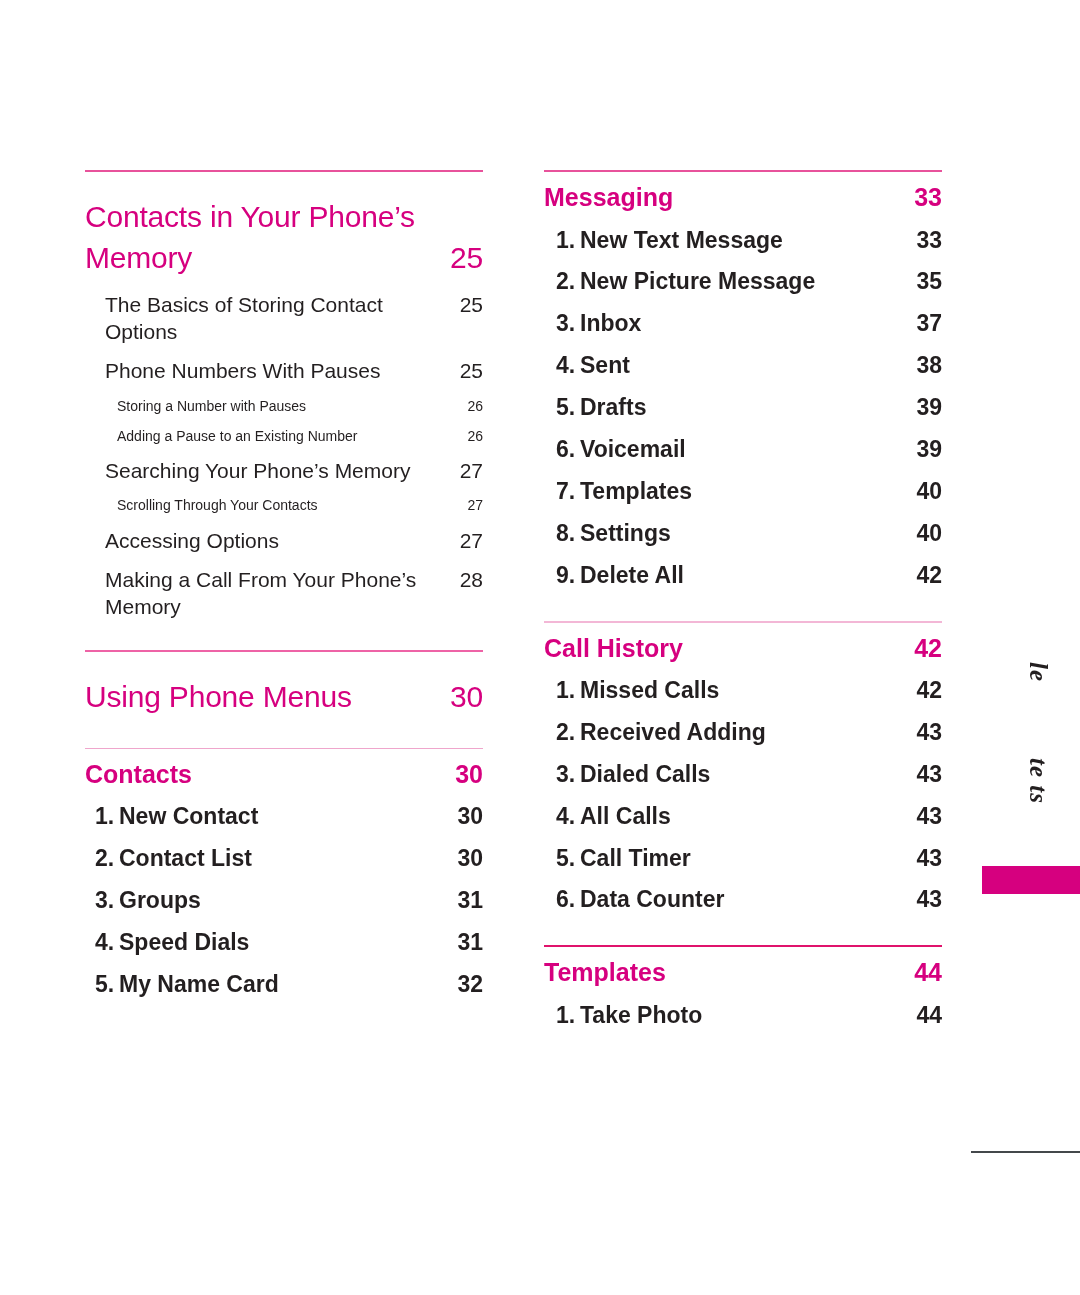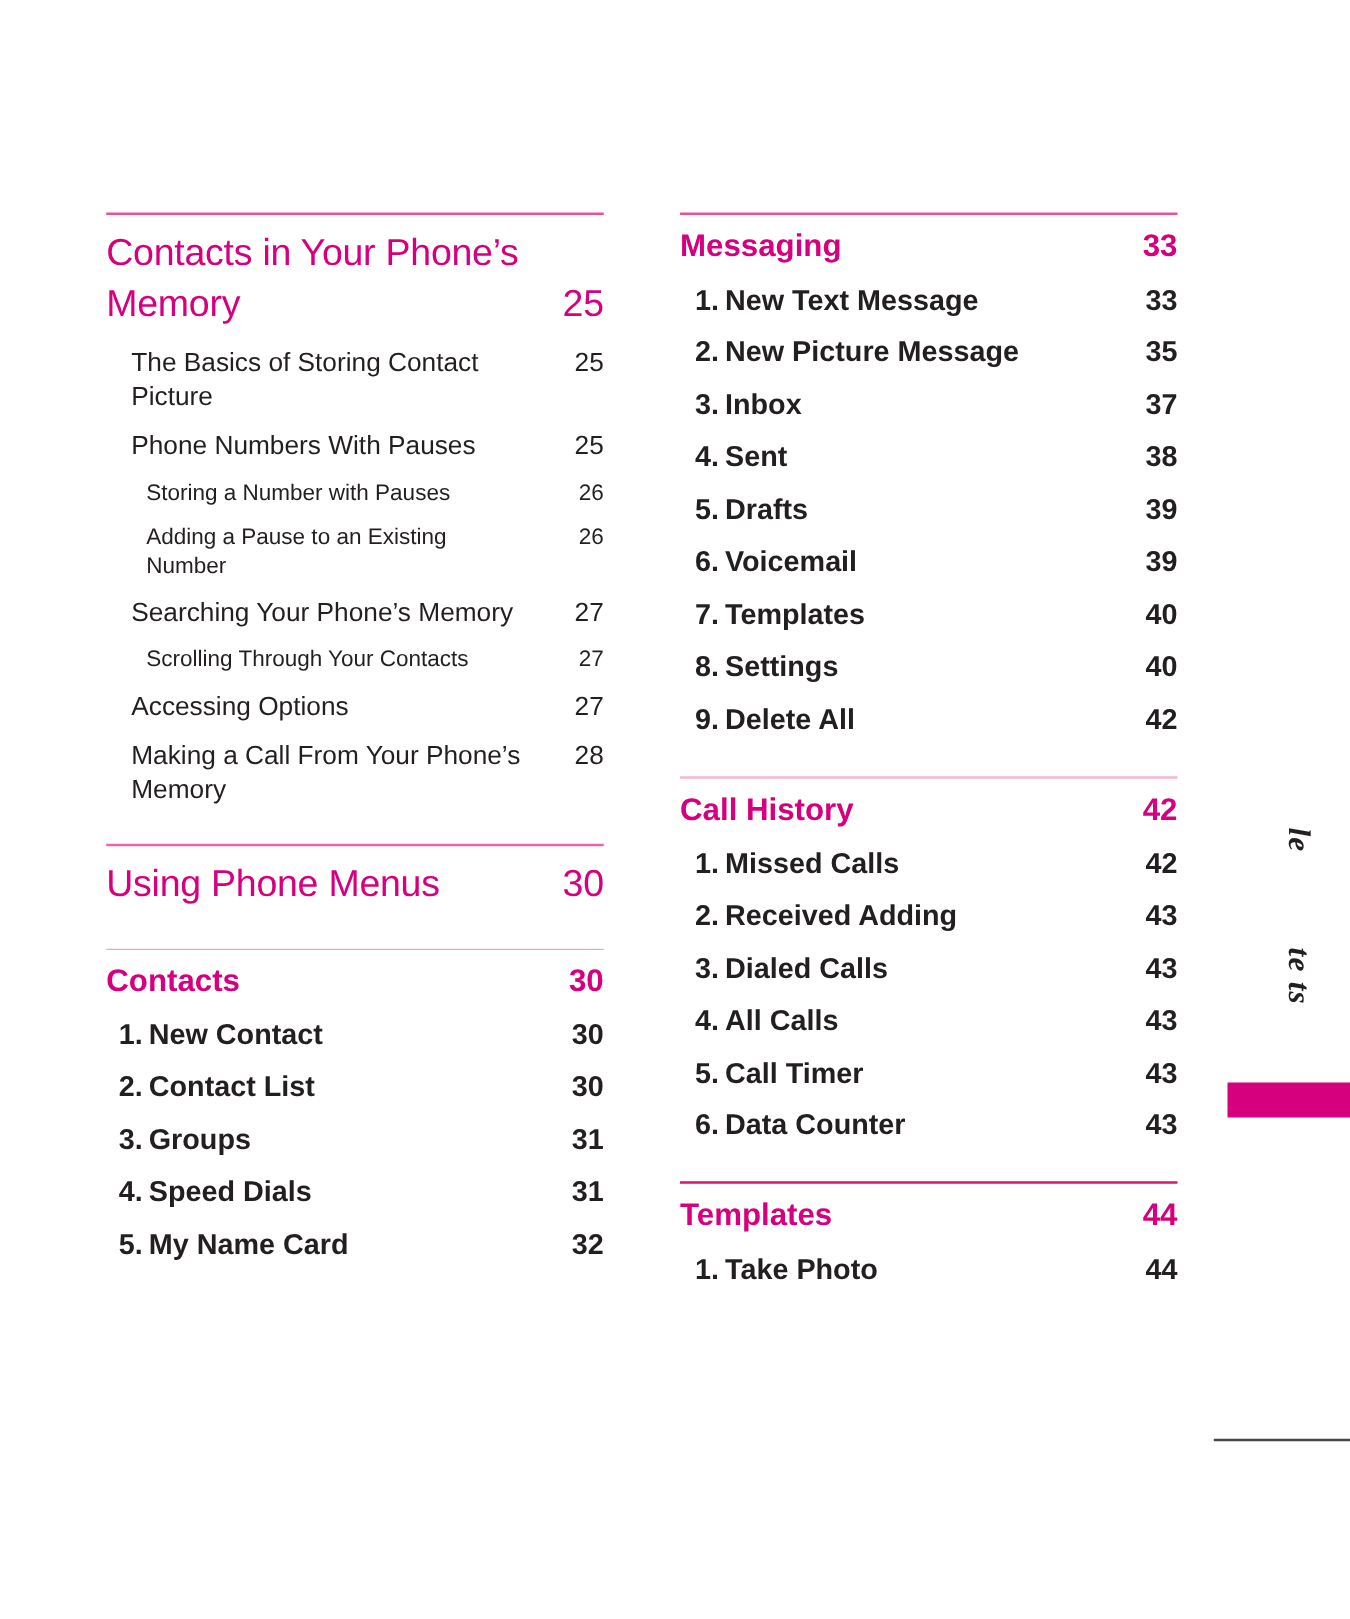--- a/index.html
+++ b/index.html
@@ -46,21 +46,21 @@
   
   .chapter {
     display: flex;
     align-items: flex-start;
     justify-content: space-between;
     color: #D6007F;
     font-size: 30px;
     font-weight: 400;
     line-height: 1.38;
     letter-spacing: -0.2px;
-    padding-top: 10px;
+    padding-top: 24px;
   }
   .chapter .c-title { flex: 1 1 auto; padding-right: 10px; }
   .chapter .c-page  { flex: 0 0 auto; text-align: right; min-width: 46px; }
   
   .chapter.wrap .c-page { align-self: flex-end; }
 
   
   .section {
     display: flex;
     align-items: baseline;
@@ -81,21 +81,21 @@
     justify-content: space-between;
     color: #231f20;
     line-height: 1.30;
   }
   .entry .e-title { flex: 1 1 auto; padding-right: 12px; }
   .entry .e-page  { flex: 0 0 auto; text-align: right; min-width: 44px; }
 
   
   .entry.plain        { font-size: 21px; font-weight: 400; margin-top: 12px; }
   .entry.plain.lvl1   { padding-left: 20px; }
-  .entry.plain.lvl2   { padding-left: 32px; font-size: 18px; gap: 17px; }
+  .entry.plain.lvl2   { padding-left: 32px; font-size: 14px; gap: 17px; }
 
   
   .entry.num          { font-size: 23px; font-weight: 700; margin-top: 12px; padding-left: 10px; }
   .entry.num .e-num   { display: inline-block; min-width: 24px; }
 
   #col-left .entry.num { padding-left: 10px; }
   #col-right .entry.num { padding-left: 12px; justify-content: center; }
 
   .group { margin-bottom: 0; }
   .group-gap-lg { margin-top: 30px; }
@@ -149,21 +149,21 @@
 <div id="page">
 
   <div class="column" id="col-left">
       <div class="group">
         <div class="rule rule-strong"></div>
         <div class="chapter wrap">
           <span class="c-title">Contacts in Your Phone’s Memory</span>
           <span class="c-page">25</span>
         </div>
         <div class="entry plain lvl1 first-entry">
-          <span class="e-title">The Basics of Storing Contact Picture</span>
+          <span class="e-title">The Basics of Storing Contact Options</span>
           <span class="e-page">25</span>
         </div>
         <div class="entry plain lvl1">
           <span class="e-title">Phone Numbers With Pauses</span>
           <span class="e-page">25</span>
         </div>
         <div class="entry plain lvl2">
           <span class="e-title">Storing a Number with Pauses</span>
           <span class="e-page">26</span>
         </div>

